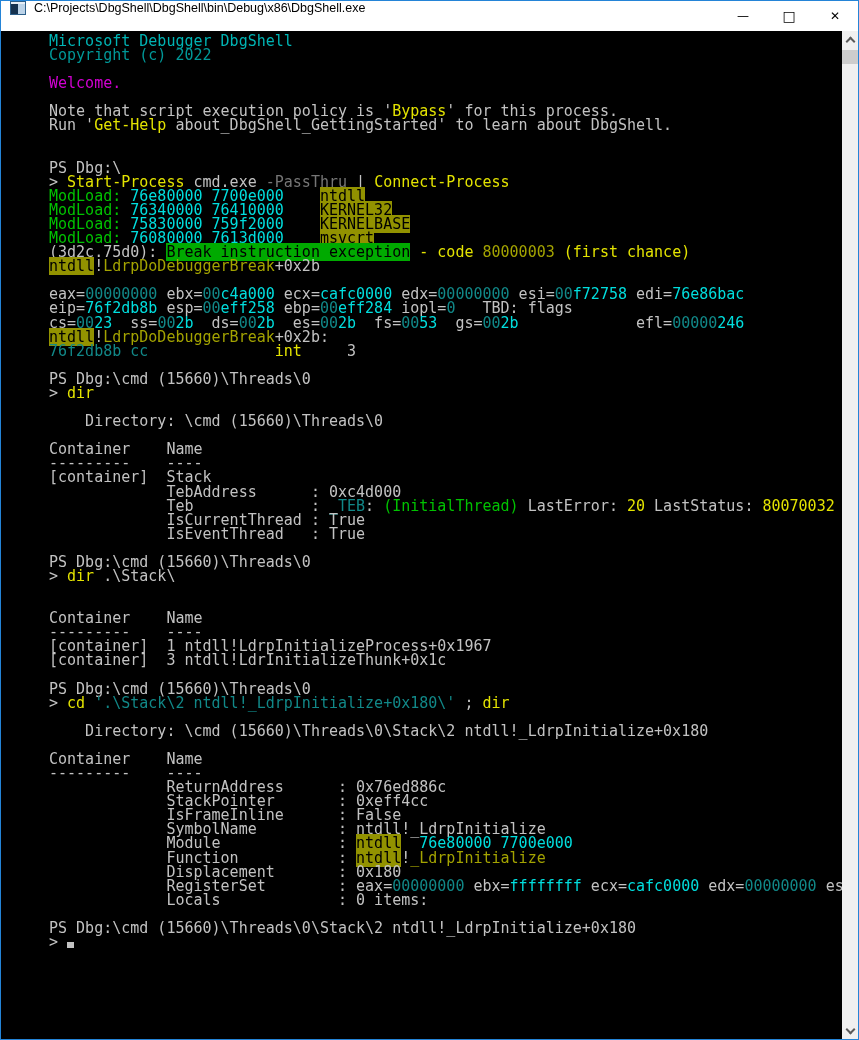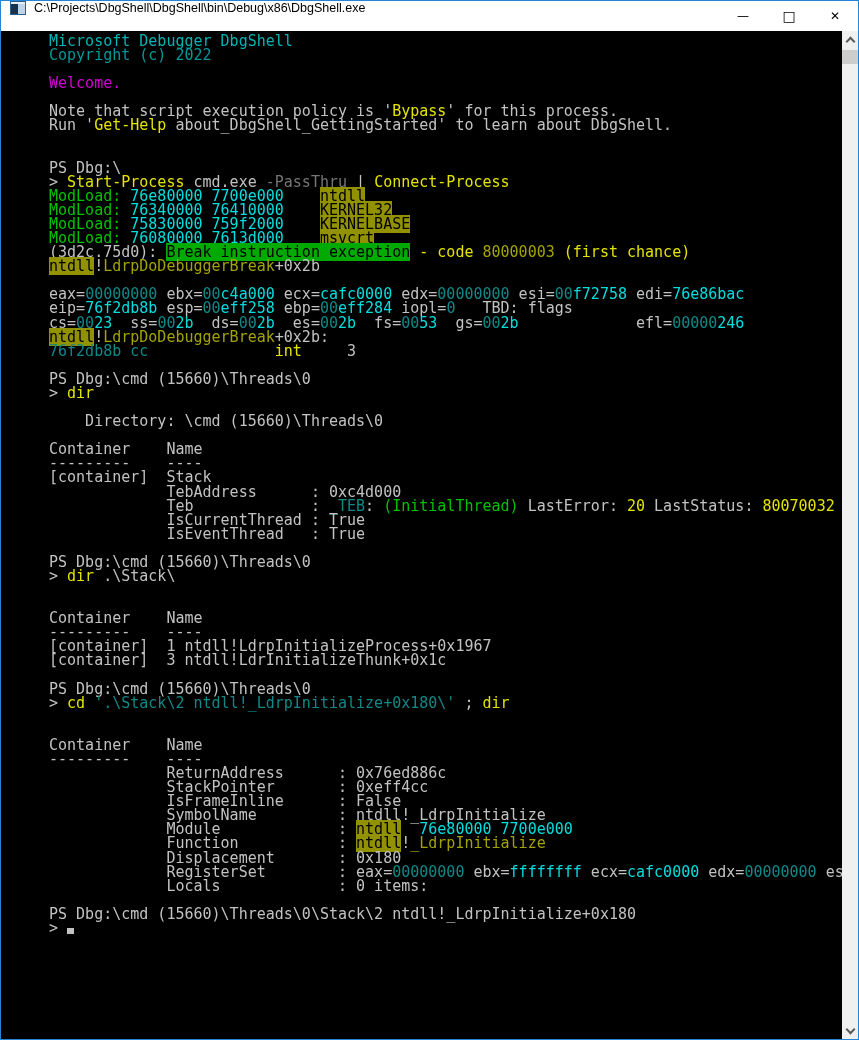--- a/index.html
+++ b/index.html
@@ -131,20 +131,21 @@
       <div class="line">&nbsp;</div>
       <div class="line">&nbsp;</div>
       <div class="line"><span class="c-w">Container    Name</span></div>
       <div class="line"><span class="c-w">---------    ----</span></div>
       <div class="line"><span class="c-w">[container]  1 ntdll!LdrpInitializeProcess+0x1967</span></div>
       <div class="line"><span class="c-w">[container]  3 ntdll!LdrInitializeThunk+0x1c</span></div>
       <div class="line">&nbsp;</div>
       <div class="line"><span class="c-w">PS Dbg:\cmd (15660)\Threads\0</span></div>
       <div class="line"><span class="c-w">&gt; </span><span class="c-y">cd</span><span class="c-w"> </span><span class="c-t">'.\Stack\2 ntdll!_LdrpInitialize+0x180\'</span><span class="c-w"> ; </span><span class="c-y">dir</span></div>
       <div class="line">&nbsp;</div>
+      <div class="line"><span class="c-w">    Directory: \cmd (15660)\Threads\0\Stack\2 ntdll!_LdrpInitialize+0x180</span></div>
       <div class="line">&nbsp;</div>
       <div class="line"><span class="c-w">Container    Name</span></div>
       <div class="line"><span class="c-w">---------    ----</span></div>
       <div class="line"><span class="c-w">             ReturnAddress      : 0x76ed886c</span></div>
       <div class="line"><span class="c-w">             StackPointer       : 0xeff4cc</span></div>
       <div class="line"><span class="c-w">             IsFrameInline      : False</span></div>
       <div class="line"><span class="c-w">             SymbolName         : ntdll!_LdrpInitialize</span></div>
       <div class="line"><span class="c-w">             Module             : </span><span class="c-hy">ntdll</span><span class="c-w">  </span><span class="c-c">76e80000 7700e000</span></div>
       <div class="line"><span class="c-w">             Function           : </span><span class="c-hy">ntdll</span><span class="c-w">!</span><span class="c-o">_LdrpInitialize</span></div>
       <div class="line"><span class="c-w">             Displacement       : 0x180</span></div>

